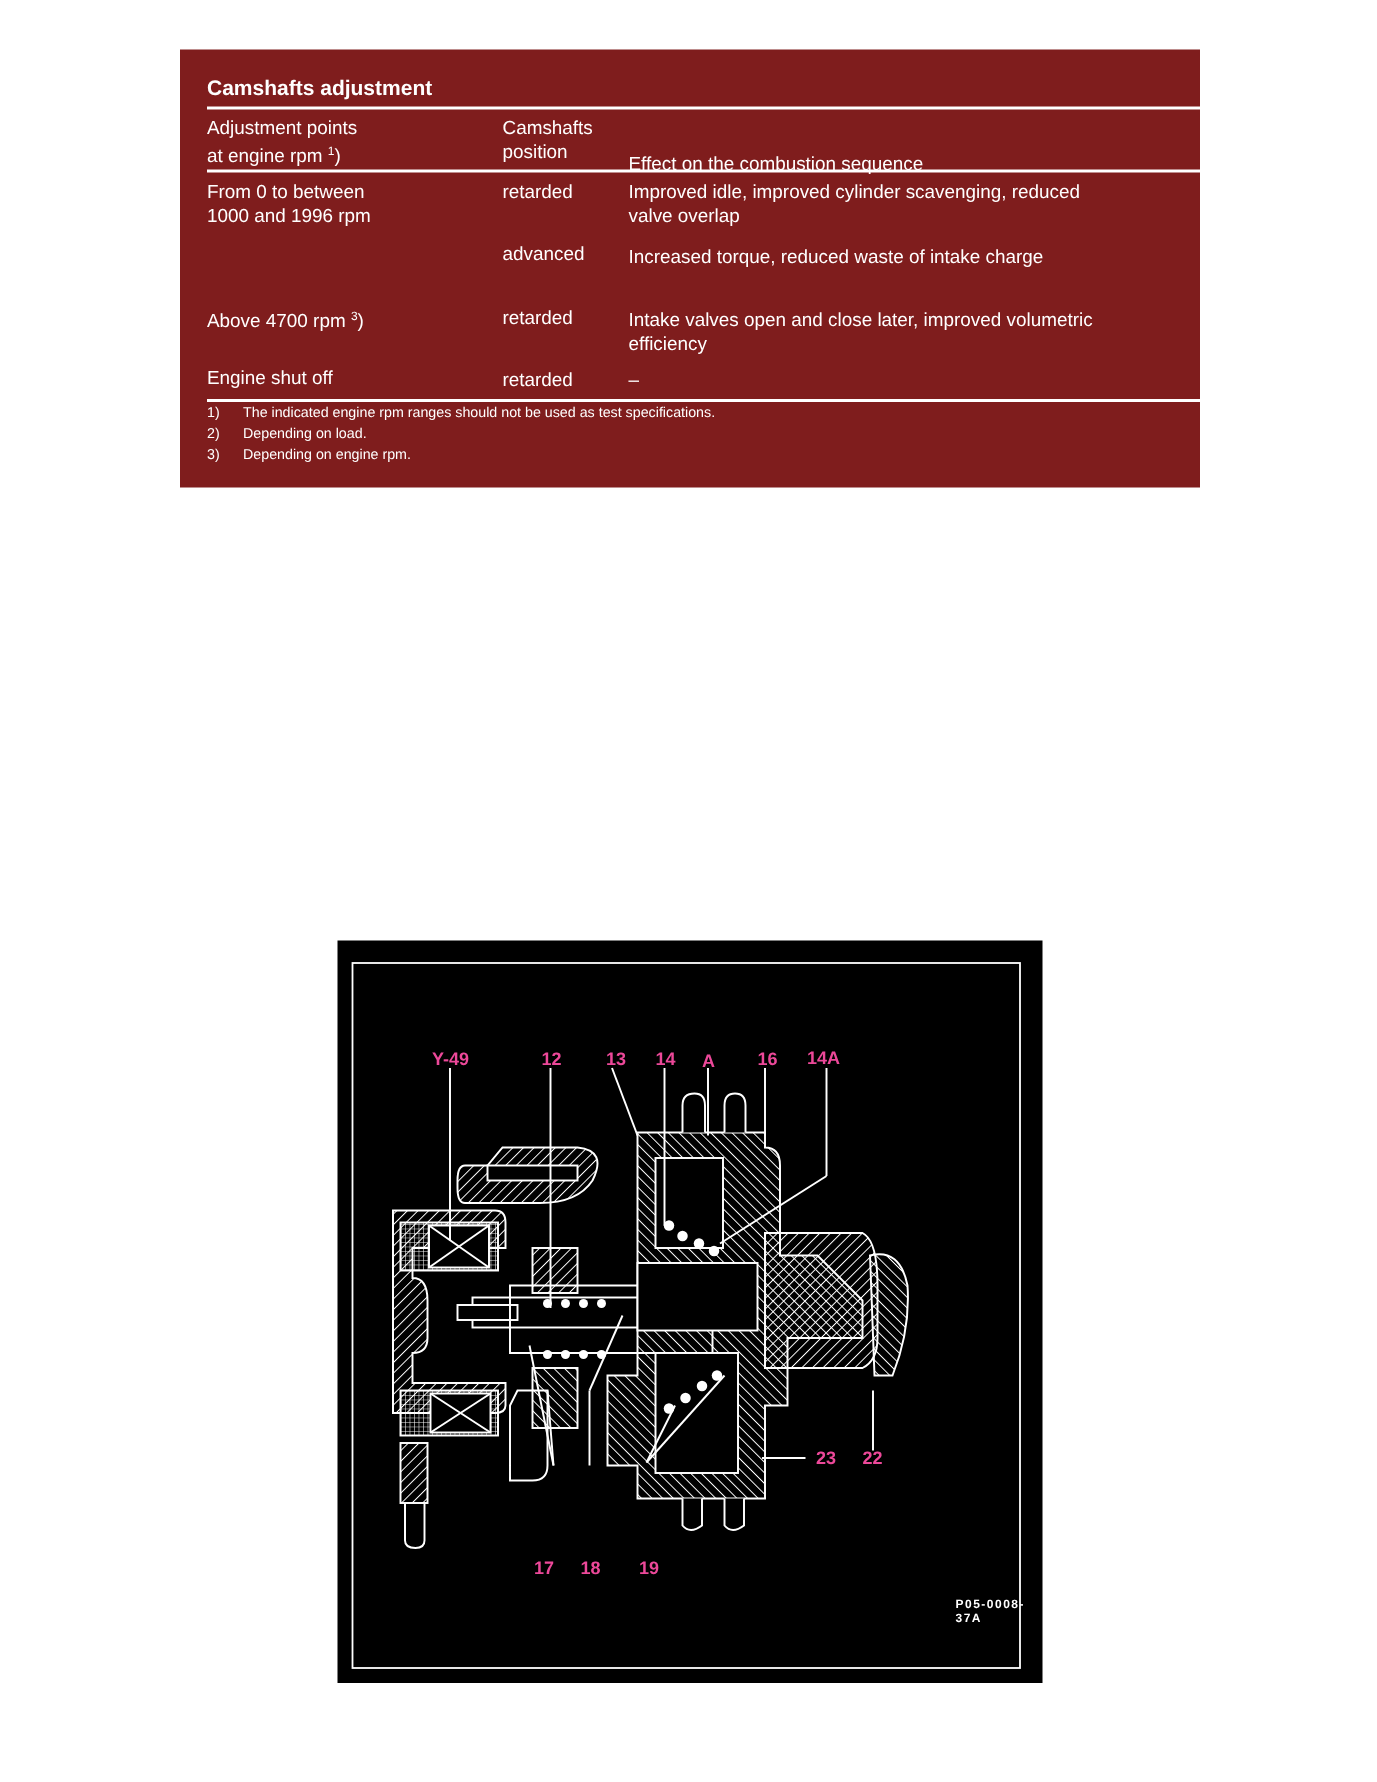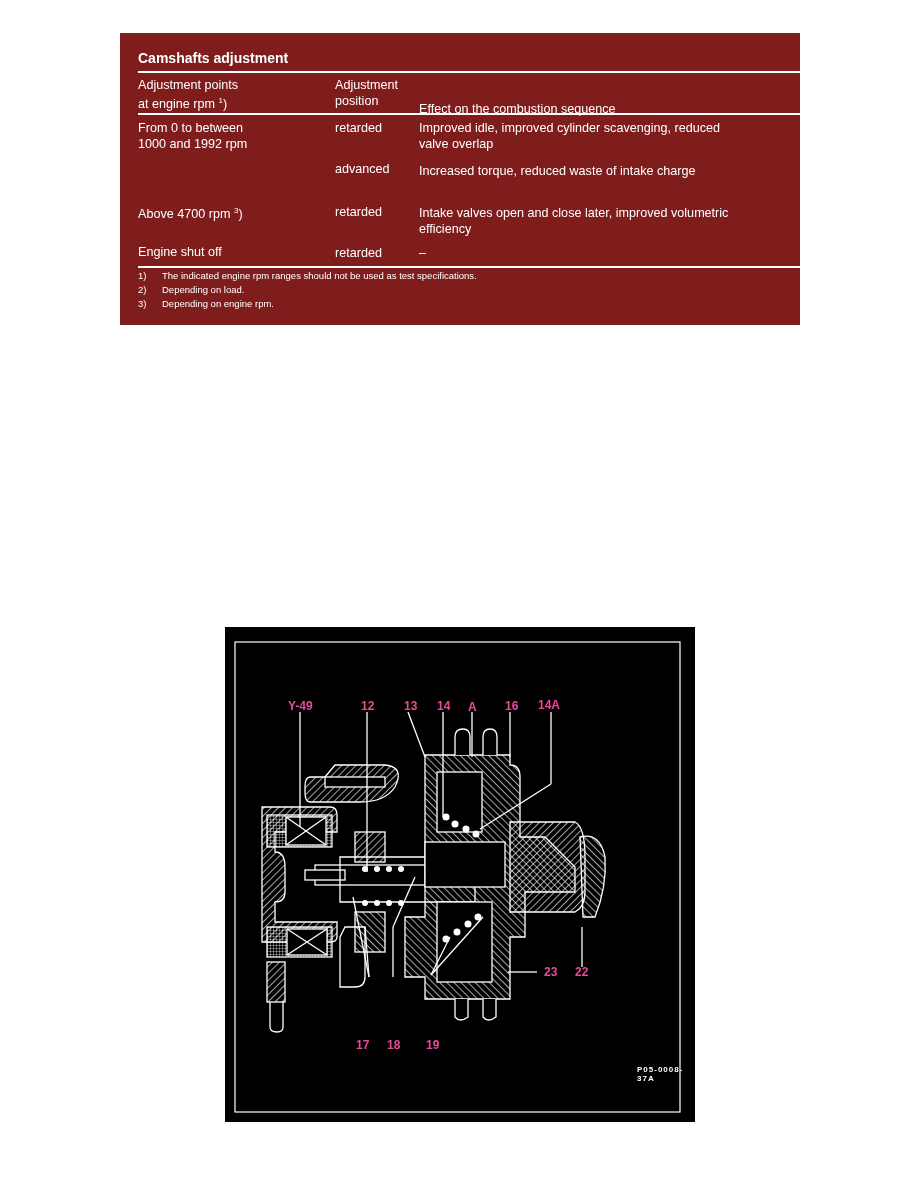--- a/index.html
+++ b/index.html
@@ -22,29 +22,29 @@
 
 <div class="table-panel">
   <div class="tbl-title">Camshafts adjustment</div>
   <div class="rule" style="top:38px;"></div>
 
   <div class="cell" style="left:18px;top:44px;">
     <div>Adjustment points</div>
     <div><span>at engine rpm</span> <sup>1</sup>)</div>
   </div>
   <div class="cell" style="left:215px;top:44px;">
-    <div>Adjustment</div>
+    <div>Camshafts</div>
     <div>position</div>
   </div>
   <div class="cell" style="left:299px;top:44px;margin-top:24px;">Effect on the combustion sequence</div>
   <div class="rule" style="top:80px;"></div>
 
   <div class="cell" style="left:18px;top:87px;">
     <div>From 0 to between</div>
-      <div>1000 and 1992 rpm</div>
+      <div>1000 and 1996 rpm</div>
   </div>
   <div class="cell" style="left:215px;top:87px;">retarded</div>
   <div class="cell" style="left:299px;top:87px;">
     <div>Improved idle, improved cylinder scavenging, reduced</div>
       <div>valve overlap</div>
   </div>
 
   <div class="cell" style="left:215px;top:128px;">advanced</div>
   <div class="cell" style="left:299px;top:130px;">Increased torque, reduced waste of intake charge</div>
 

